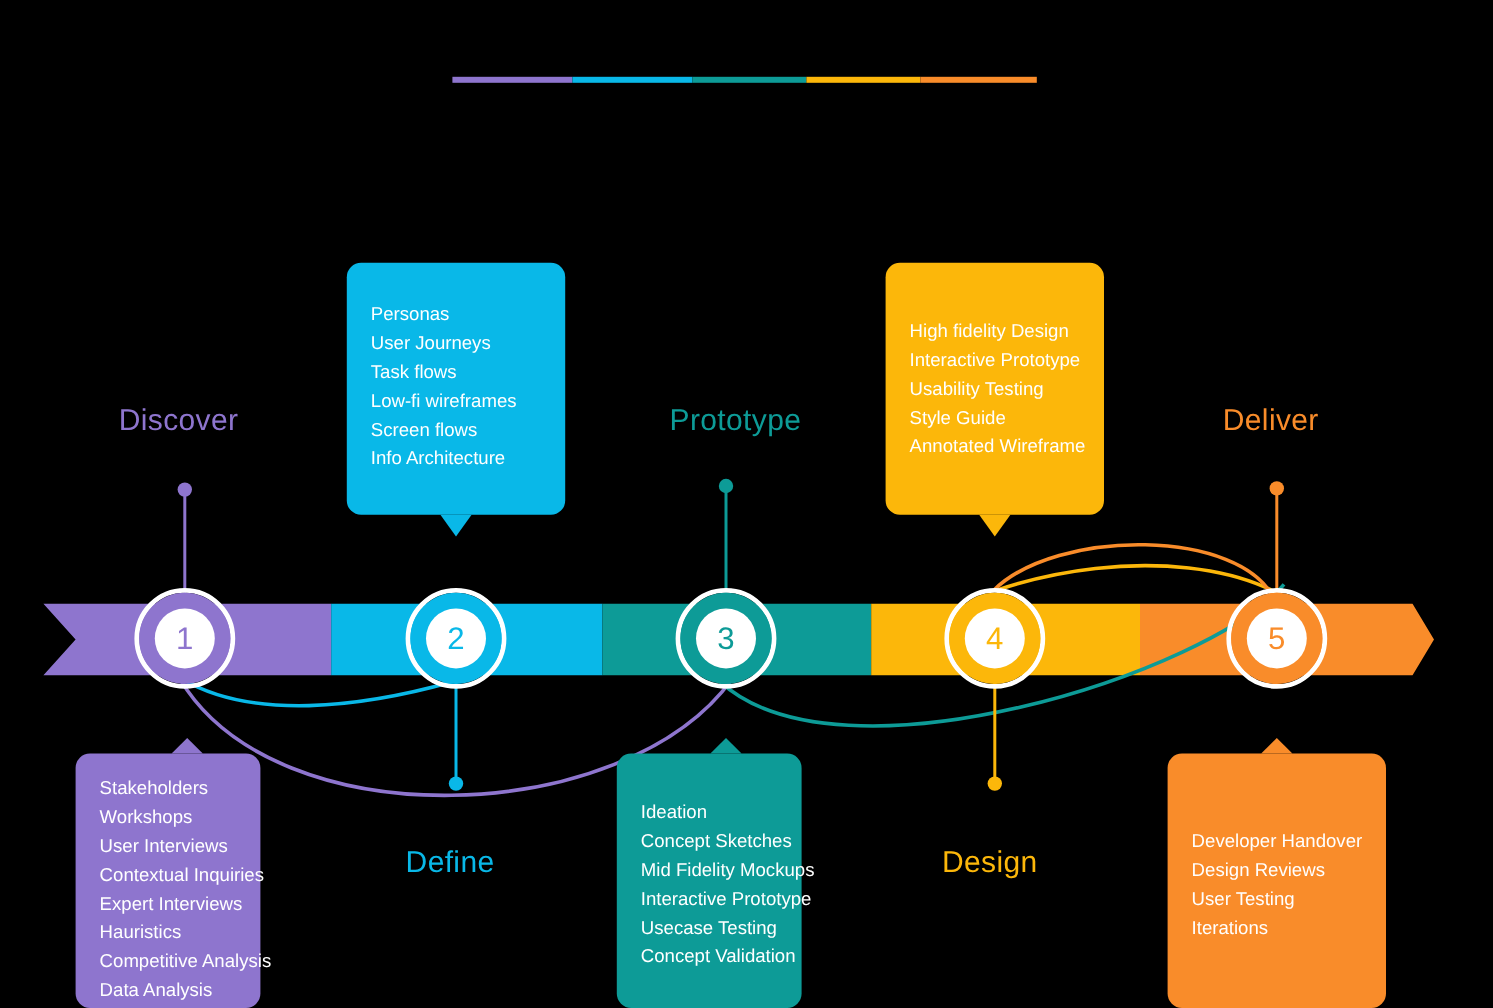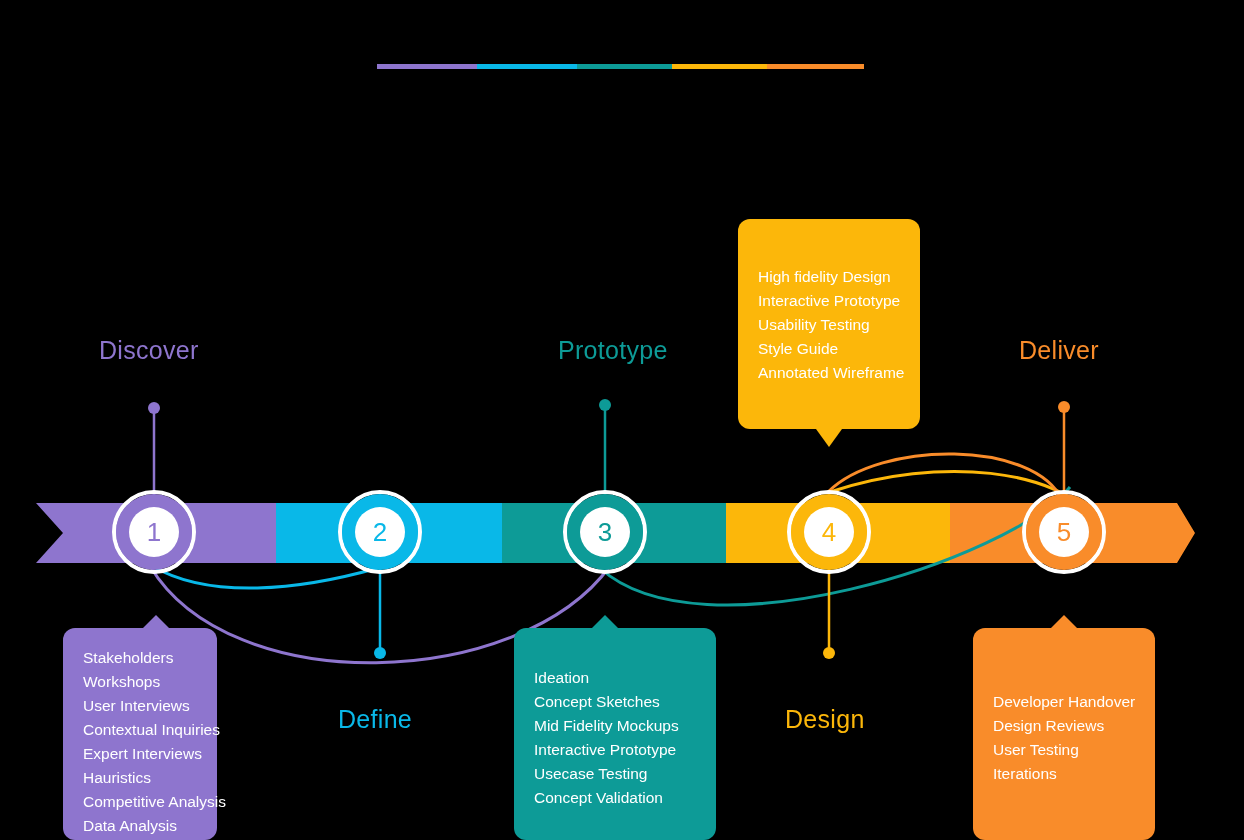--- a/index.html
+++ b/index.html
@@ -139,22 +139,31 @@
     <div class="li">Stakeholders</div>
     <div class="li">Workshops</div>
     <div class="li">User Interviews</div>
     <div class="li">Contextual Inquiries</div>
     <div class="li">Expert Interviews</div>
     <div class="li">Hauristics</div>
     <div class="li">Competitive Analysis</div>
     <div class="li">Data Analysis</div>
   </div>
 
+  <div class="card" id="card1" style="left: 289px; top: 219px; width: 182px; height: 210px; padding-top: 32px; background: rgb(9, 184, 232);">
+    <div class="tail down" id="tail1" style="left: 78px; bottom: -18px; border-top: 18px solid rgb(9, 184, 232);"></div>
+    <div class="li">Personas</div>
+    <div class="li">User Journeys</div>
+    <div class="li">Task flows</div>
+    <div class="li">Low-fi wireframes</div>
+    <div class="li">Screen flows</div>
+    <div class="li">Info Architecture</div>
+  </div>
 
-  <div class="card" id="card2" style="left: 514px; top: 628px; width: 202px; height: 212px; padding-top: 38px; background: rgb(13, 155, 151);">
+  <div class="card" id="card2" style="left: 514px; top: 628px; width: 154px; height: 212px; padding-top: 38px; background: rgb(13, 155, 151);">
     <div class="tail up" id="tail2" style="left: 78px; top: -13px; border-bottom: 13px solid rgb(13, 155, 151);"></div>
     <div class="li">Ideation</div>
     <div class="li">Concept Sketches</div>
     <div class="li">Mid Fidelity Mockups</div>
     <div class="li">Interactive Prototype</div>
     <div class="li">Usecase Testing</div>
     <div class="li">Concept Validation</div>
   </div>
 
   <div class="card" id="card3" style="left: 738px; top: 219px; width: 182px; height: 210px; padding-top: 46px; background: rgb(252, 183, 10);">

